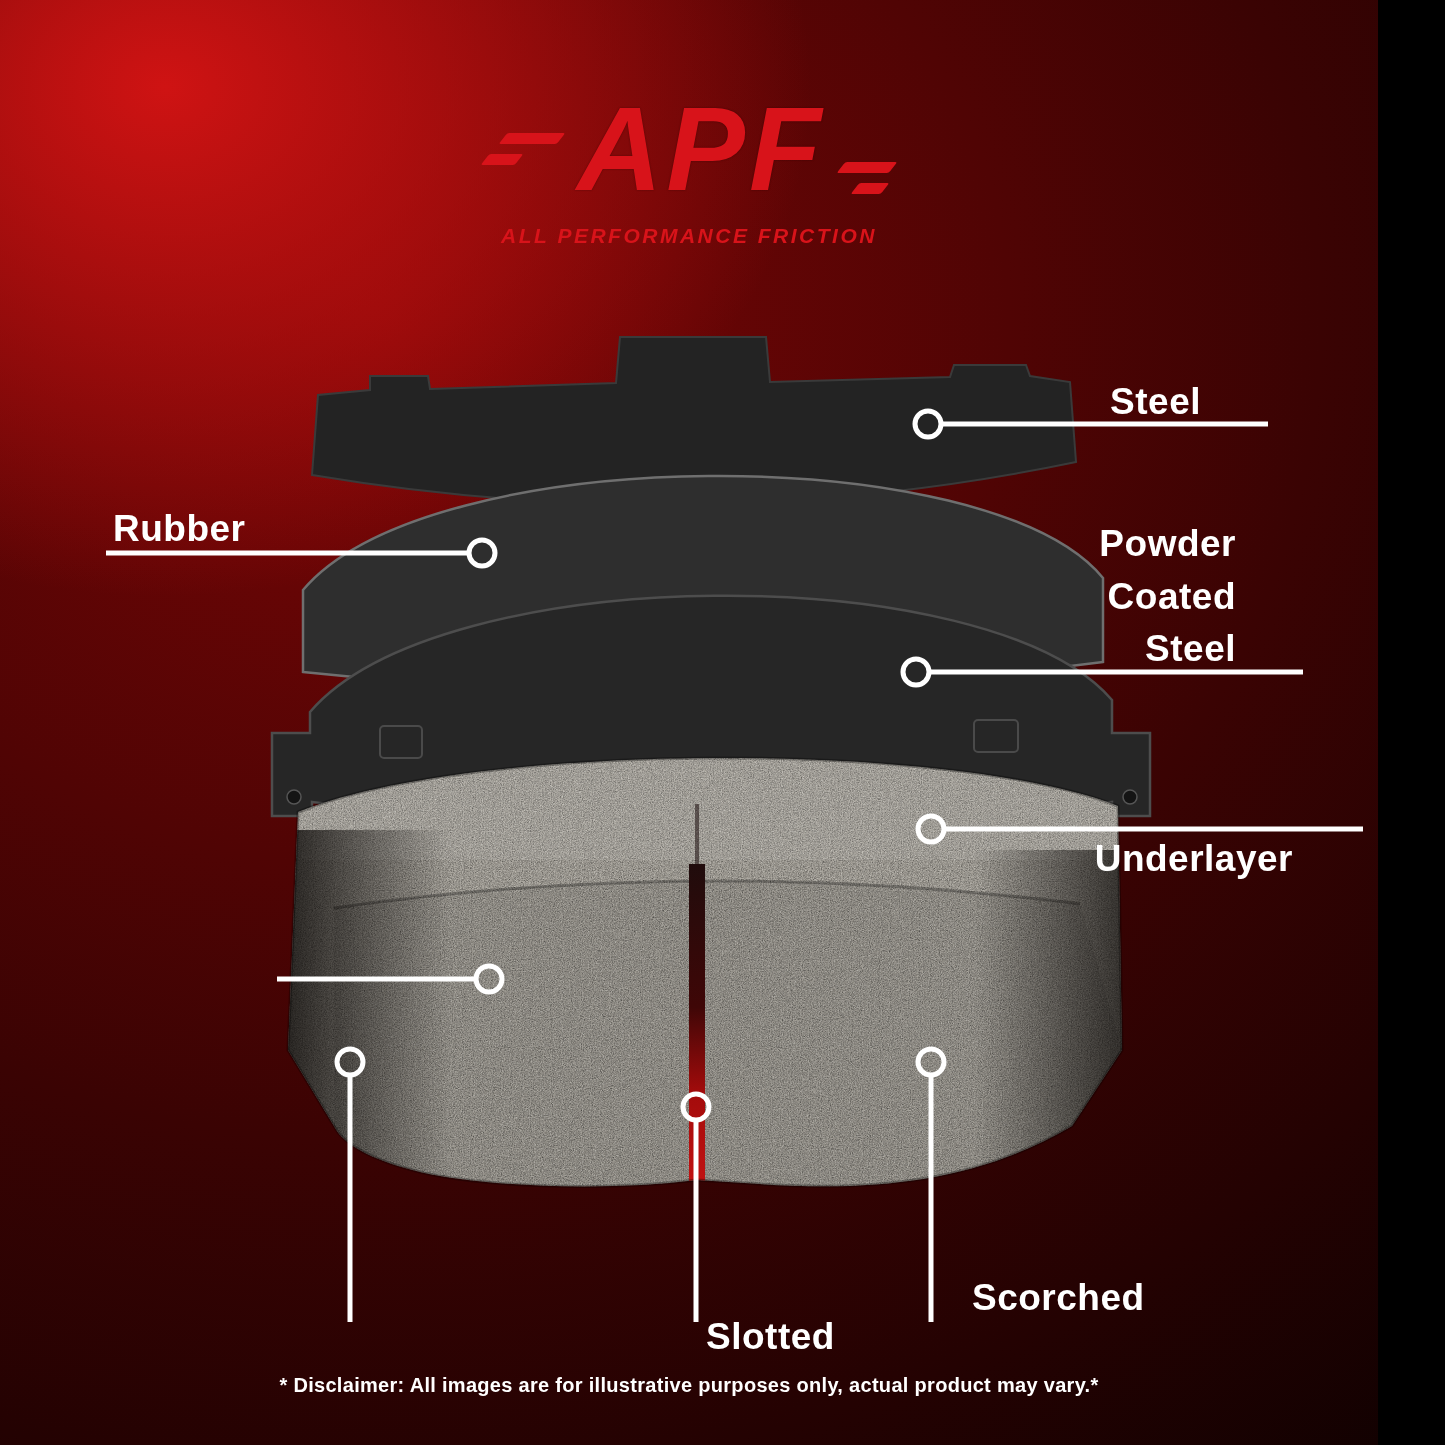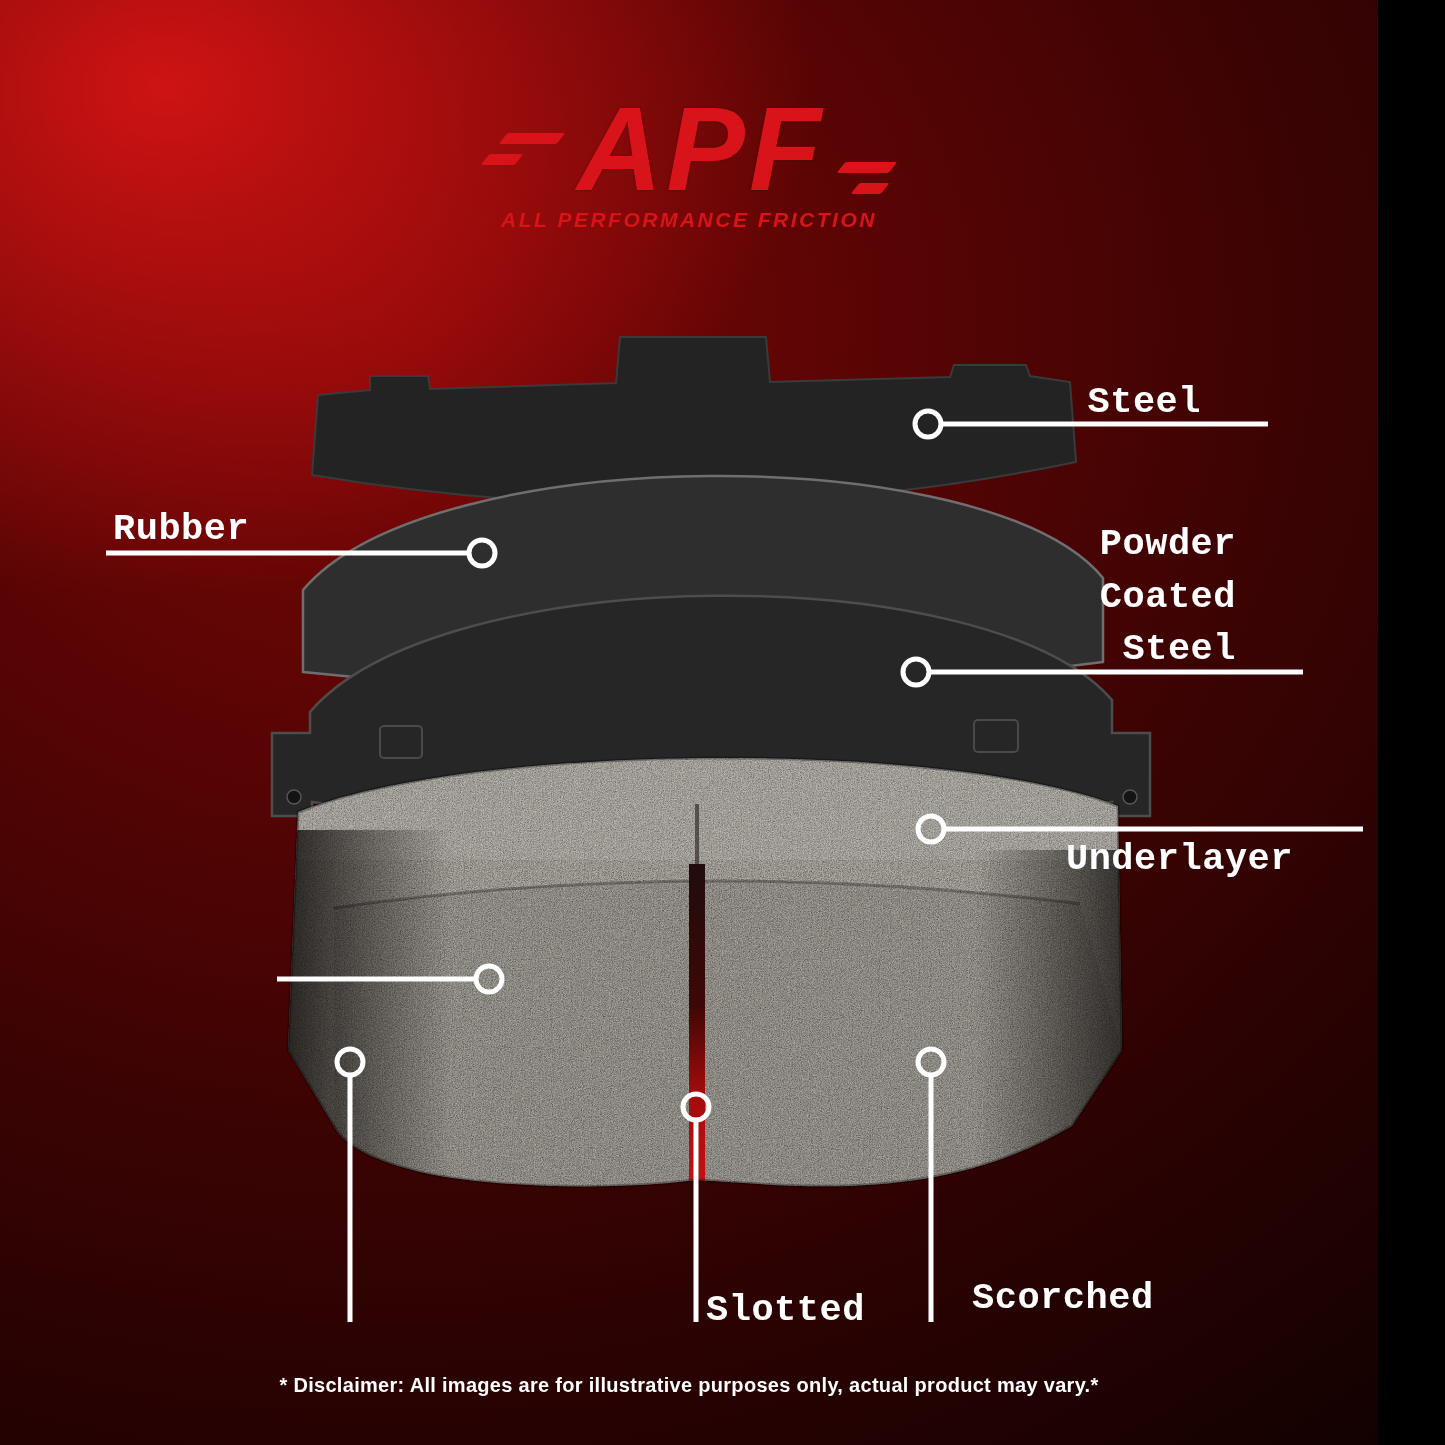--- a/index.html
+++ b/index.html
@@ -24,39 +24,39 @@
     text-shadow:0 0 2px rgba(0,0,0,.4);
   }
   .speed{display:inline-flex;flex-direction:column;gap:10px;}
   .speed b{display:block;height:11px;background:#d8131a;transform:skewX(-38deg);border-radius:2px;}
   .speed-left b:nth-child(1){width:58px;margin-left:18px;}
   .speed-left b:nth-child(2){width:34px;}
   .speed-right{margin-top:58px;}
   .speed-right b:nth-child(1){width:52px;}
   .speed-right b:nth-child(2){width:30px;margin-left:14px;}
   .logo-tagline{
+    margin-top:16px;
     font-size:21px;font-weight:bold;font-style:italic;
     letter-spacing:2.5px;color:#d8131a;
   }
 
   
   .label{
     position:absolute;color:#fff;font-weight:bold;
     font-size:37px;line-height:1.15;letter-spacing:.5px;
     white-space:nowrap;
-    font-family:Liberation Mono, monospace;
   }
   .label.wrap{white-space:normal;}
   .lbl-steel{right:177px;top:381px;}
   .lbl-rubber{left:113px;top:508px;}
   .lbl-powder{right:142px;top:518px;width:175px;text-align:right;line-height:1.42;}
   .lbl-underlayer{right:85px;top:838px;text-align:right;}
   .lbl-premium{left:102px;top:842px;width:230px;line-height:1.46;}
   .lbl-chamfered{left:362px;top:1281px;}
-  .lbl-slotted{left:706px;top:1289px;}
+  .lbl-slotted{left:706px;top:1316px;}
   .lbl-scorched{left:944px;top:1277px;margin-left:28px;}
 
   .disclaimer{
     position:absolute;left:0;right:0;top:1374px;text-align:center;
     color:#fff;font-weight:bold;font-size:20px;letter-spacing:.3px;
   }
 </style>
 </head>
 <body>
 

